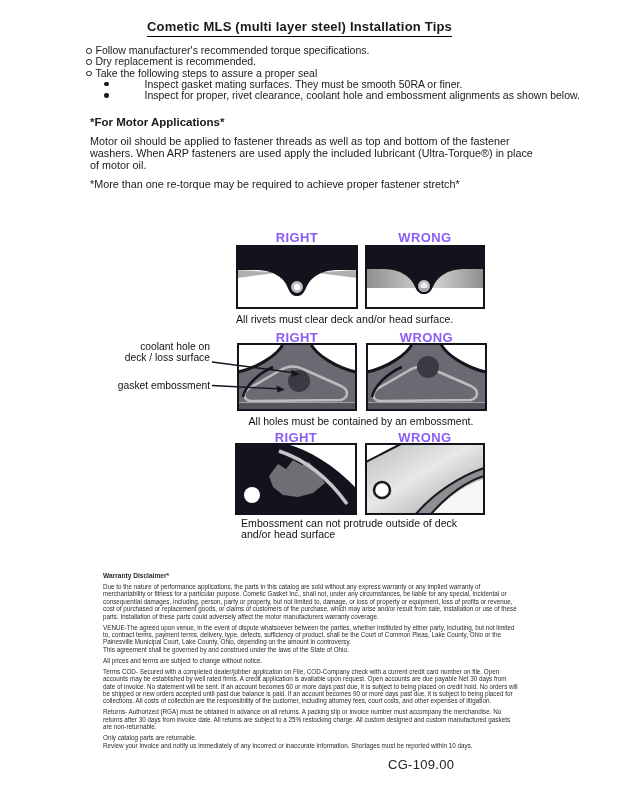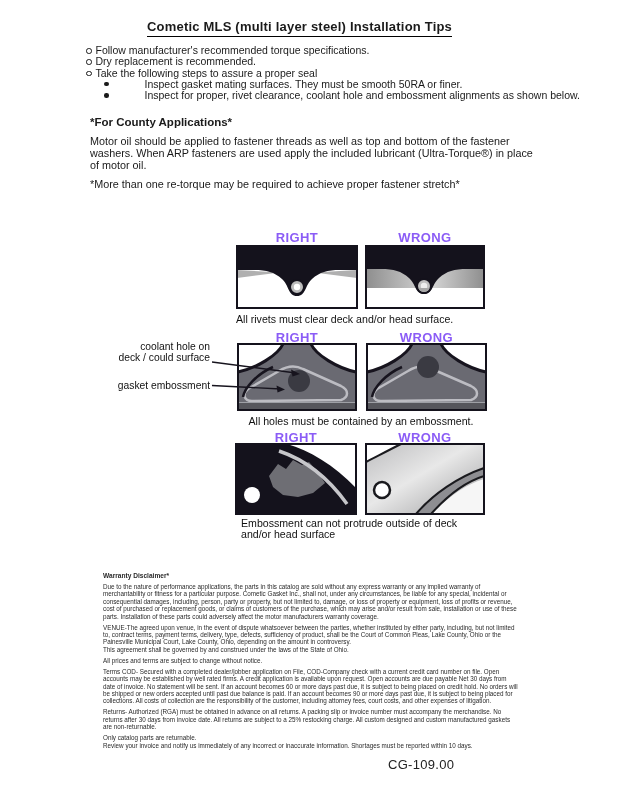--- a/index.html
+++ b/index.html
@@ -64,21 +64,21 @@
       <span class="dot-fill"></span>
       <span>Inspect gasket mating surfaces.  They must be smooth 50RA or finer.</span>
     </div>
     <div class="b-row sub">
       <span class="dot-fill"></span>
       <span>Inspect for proper, rivet clearance, coolant hole and embossment alignments as shown below.</span>
     </div>
   </div>
 
   <div class="abs diesel">
-    <h2>*For County Applications*</h2>
+    <h2>*For Motor Applications*</h2>
     <p>Motor oil should be applied to fastener threads as well as top and bottom of the fastener washers. When ARP fasteners are used apply the included lubricant (Ultra-Torque®) in place of motor oil.</p>
     <p>*More than one re-torque may be required to achieve proper fastener stretch*</p>
   </div>
 
   <div class="abs dlabel" style="left:236px;top:230px;width:122px;">RIGHT</div>
   <div class="abs dlabel" style="left:365px;top:230px;width:120px;">WRONG</div>
 
   <div class="abs panel" style="left:236px;top:245px;">
     <svg width="122" height="64" viewBox="0 0 122 64">
       <rect x="0" y="0" width="122" height="64" fill="#fff"></rect>
@@ -110,21 +110,21 @@
       <rect x="52" y="43" width="14" height="5" fill="#a8a8a8" clip-path="url(#rivclip)"></rect>
       <rect x="1" y="1" width="118" height="62" fill="none" stroke="#14121c" stroke-width="2"></rect>
     </svg>
   </div>
   <div class="abs caption" style="left:236px;top:314px;">All rivets must clear deck and/or head surface.</div>
 
   <div class="abs dlabel" style="left:237px;top:330px;width:120px;">RIGHT</div>
   <div class="abs dlabel" style="left:366px;top:330px;width:121px;">WRONG</div>
 
   <div class="abs side-label" style="left:98px;top:341px;width:112px;">coolant hole on
-deck / could surface</div>
+deck / loss surface</div>
   <div class="abs side-label" style="left:90px;top:380px;width:120px;">gasket embossment</div>
 
   <div class="abs panel" style="left:237px;top:343px;">
     <svg width="120" height="68" viewBox="0 0 120 68">
       <rect x="1" y="1" width="118" height="66" fill="#6a6a72"></rect>
       <path d="M1,1 H46 C41,12 20,25 1,29 Z" fill="#ffffff"></path>
       <path d="M119,1 H74 C79,12 100,25 119,29 Z" fill="#ffffff"></path>
       <path d="M46,1 C41,12 20,25 1,29" stroke="#17141e" stroke-width="3" fill="none"></path>
       <path d="M74,1 C79,12 100,25 119,29" stroke="#17141e" stroke-width="3" fill="none"></path>
       <path d="M15,58 C7,58 5,51 11,46 L42,28 C50,23 58,22 66,26 L104,43 C112,47 112,54 104,57 Z" fill="none" stroke="#bcbcc2" stroke-width="2.5"></path>

